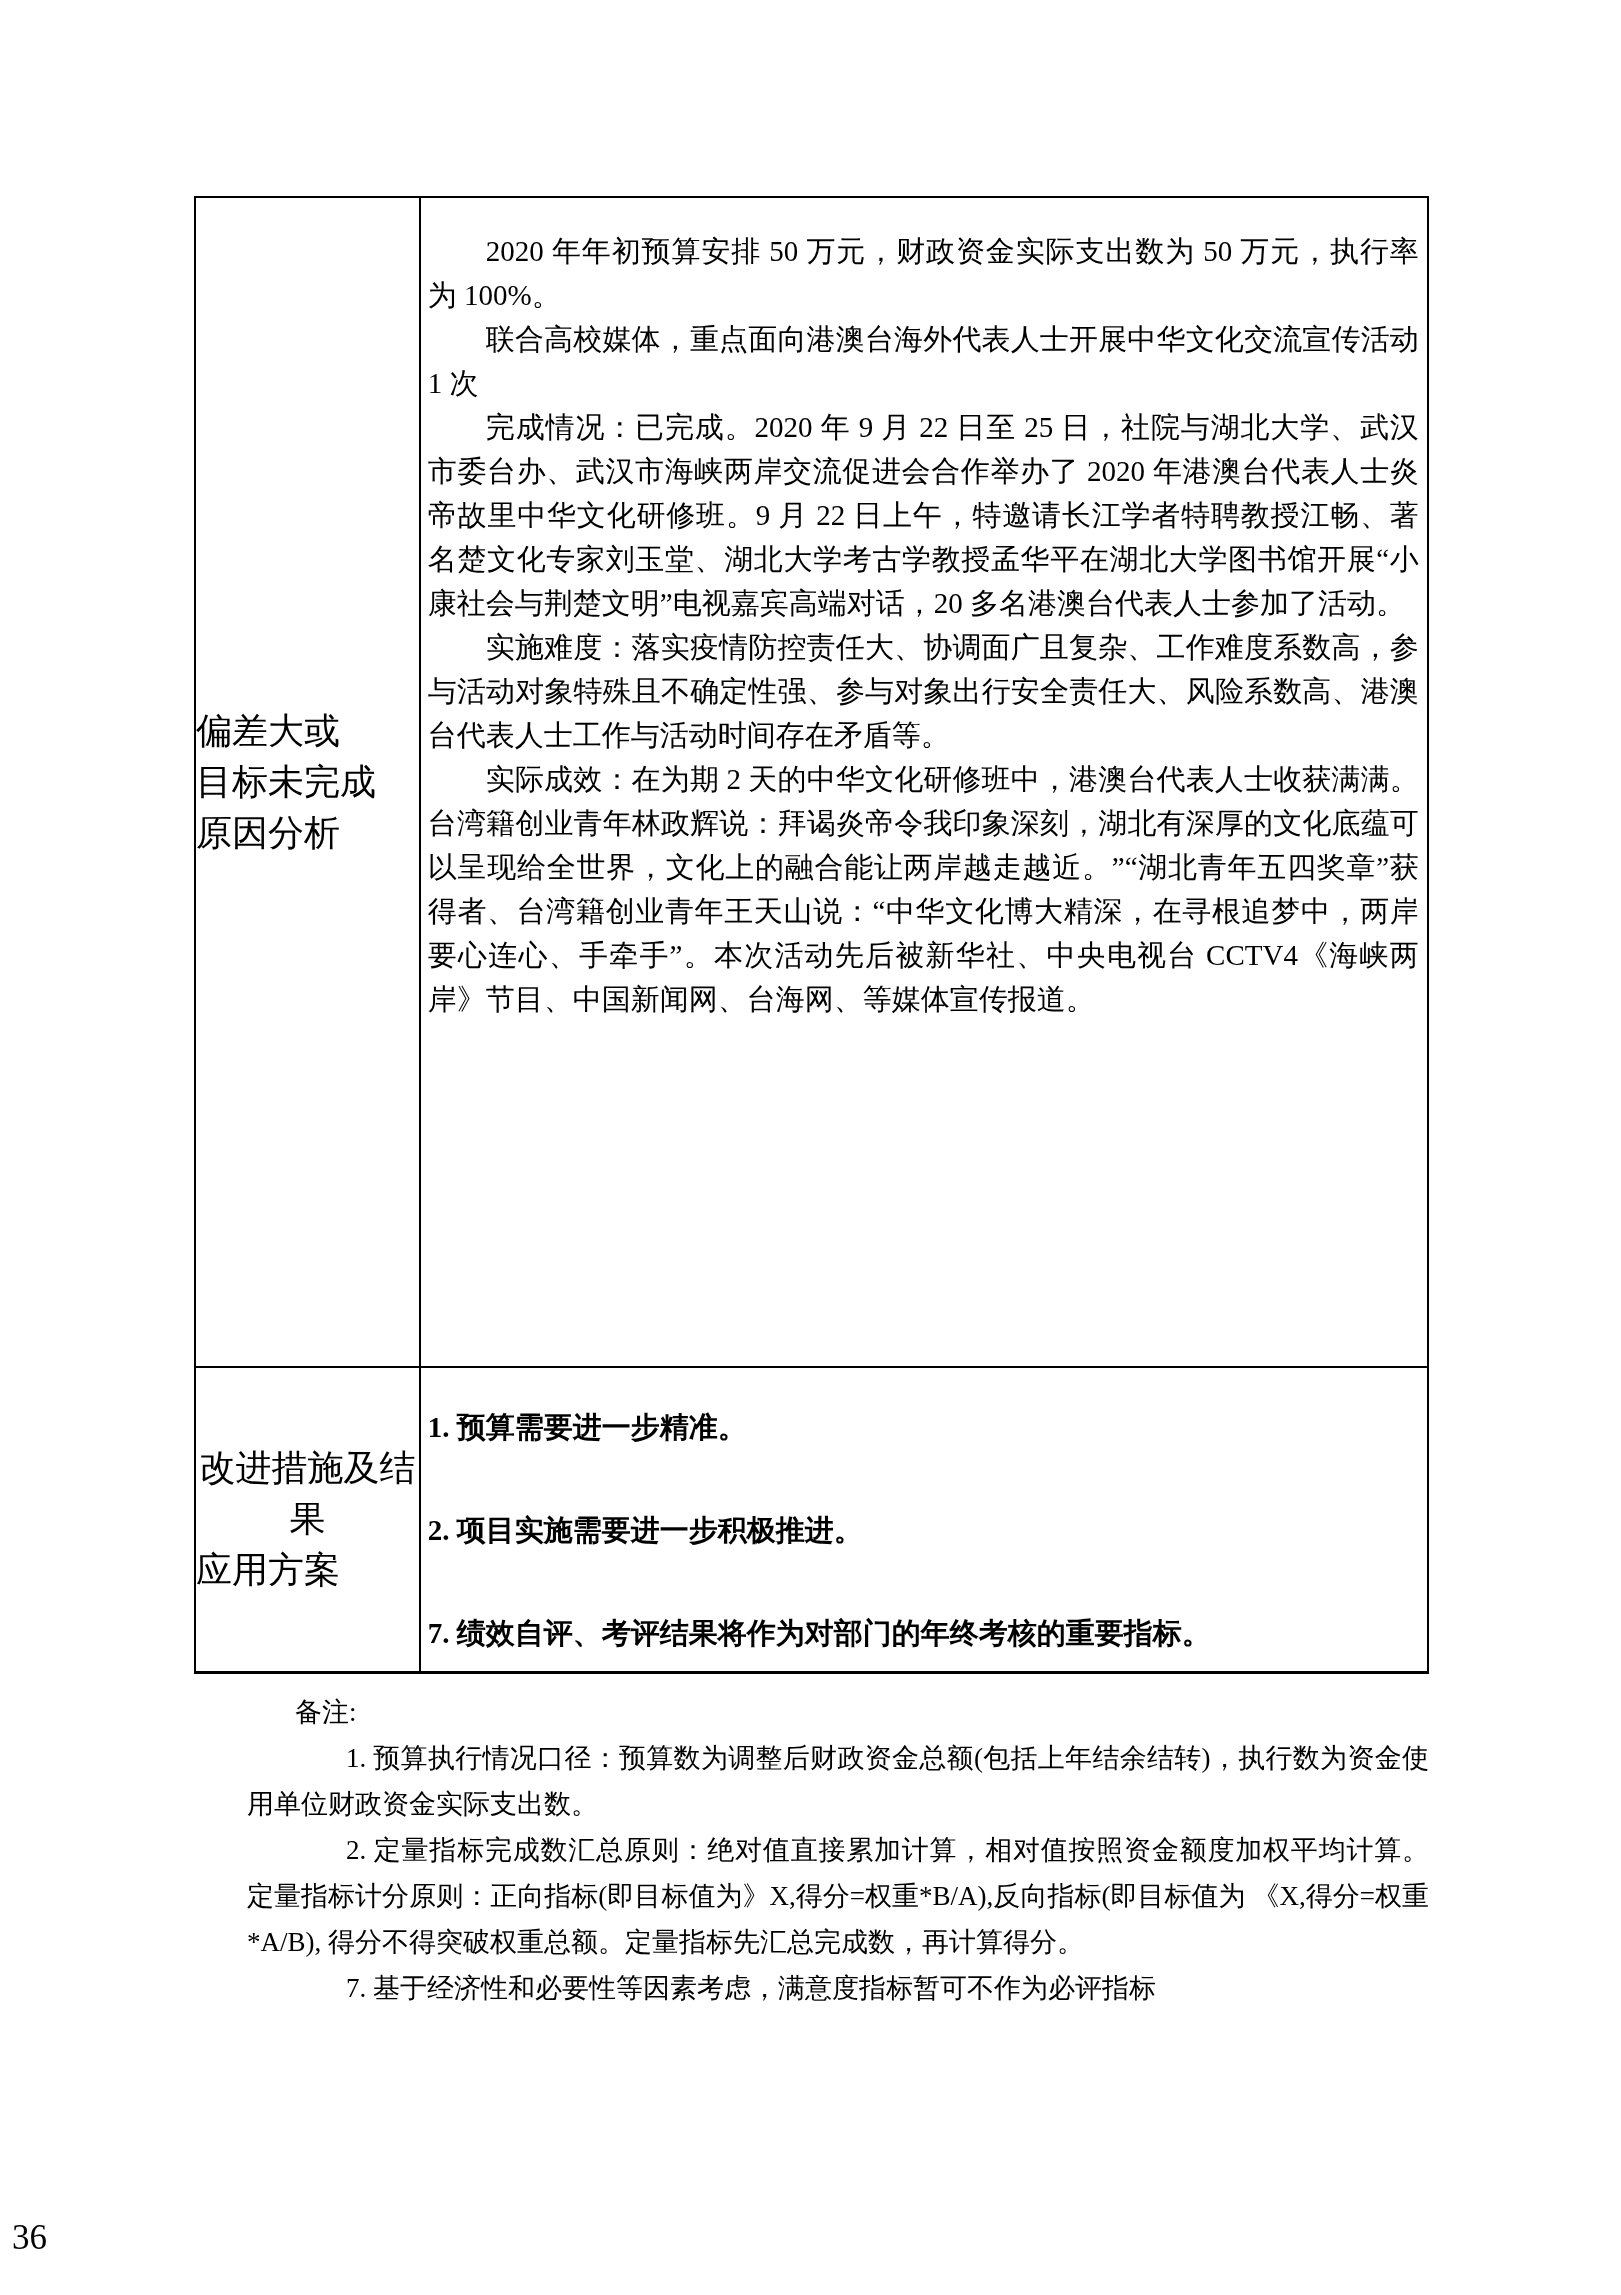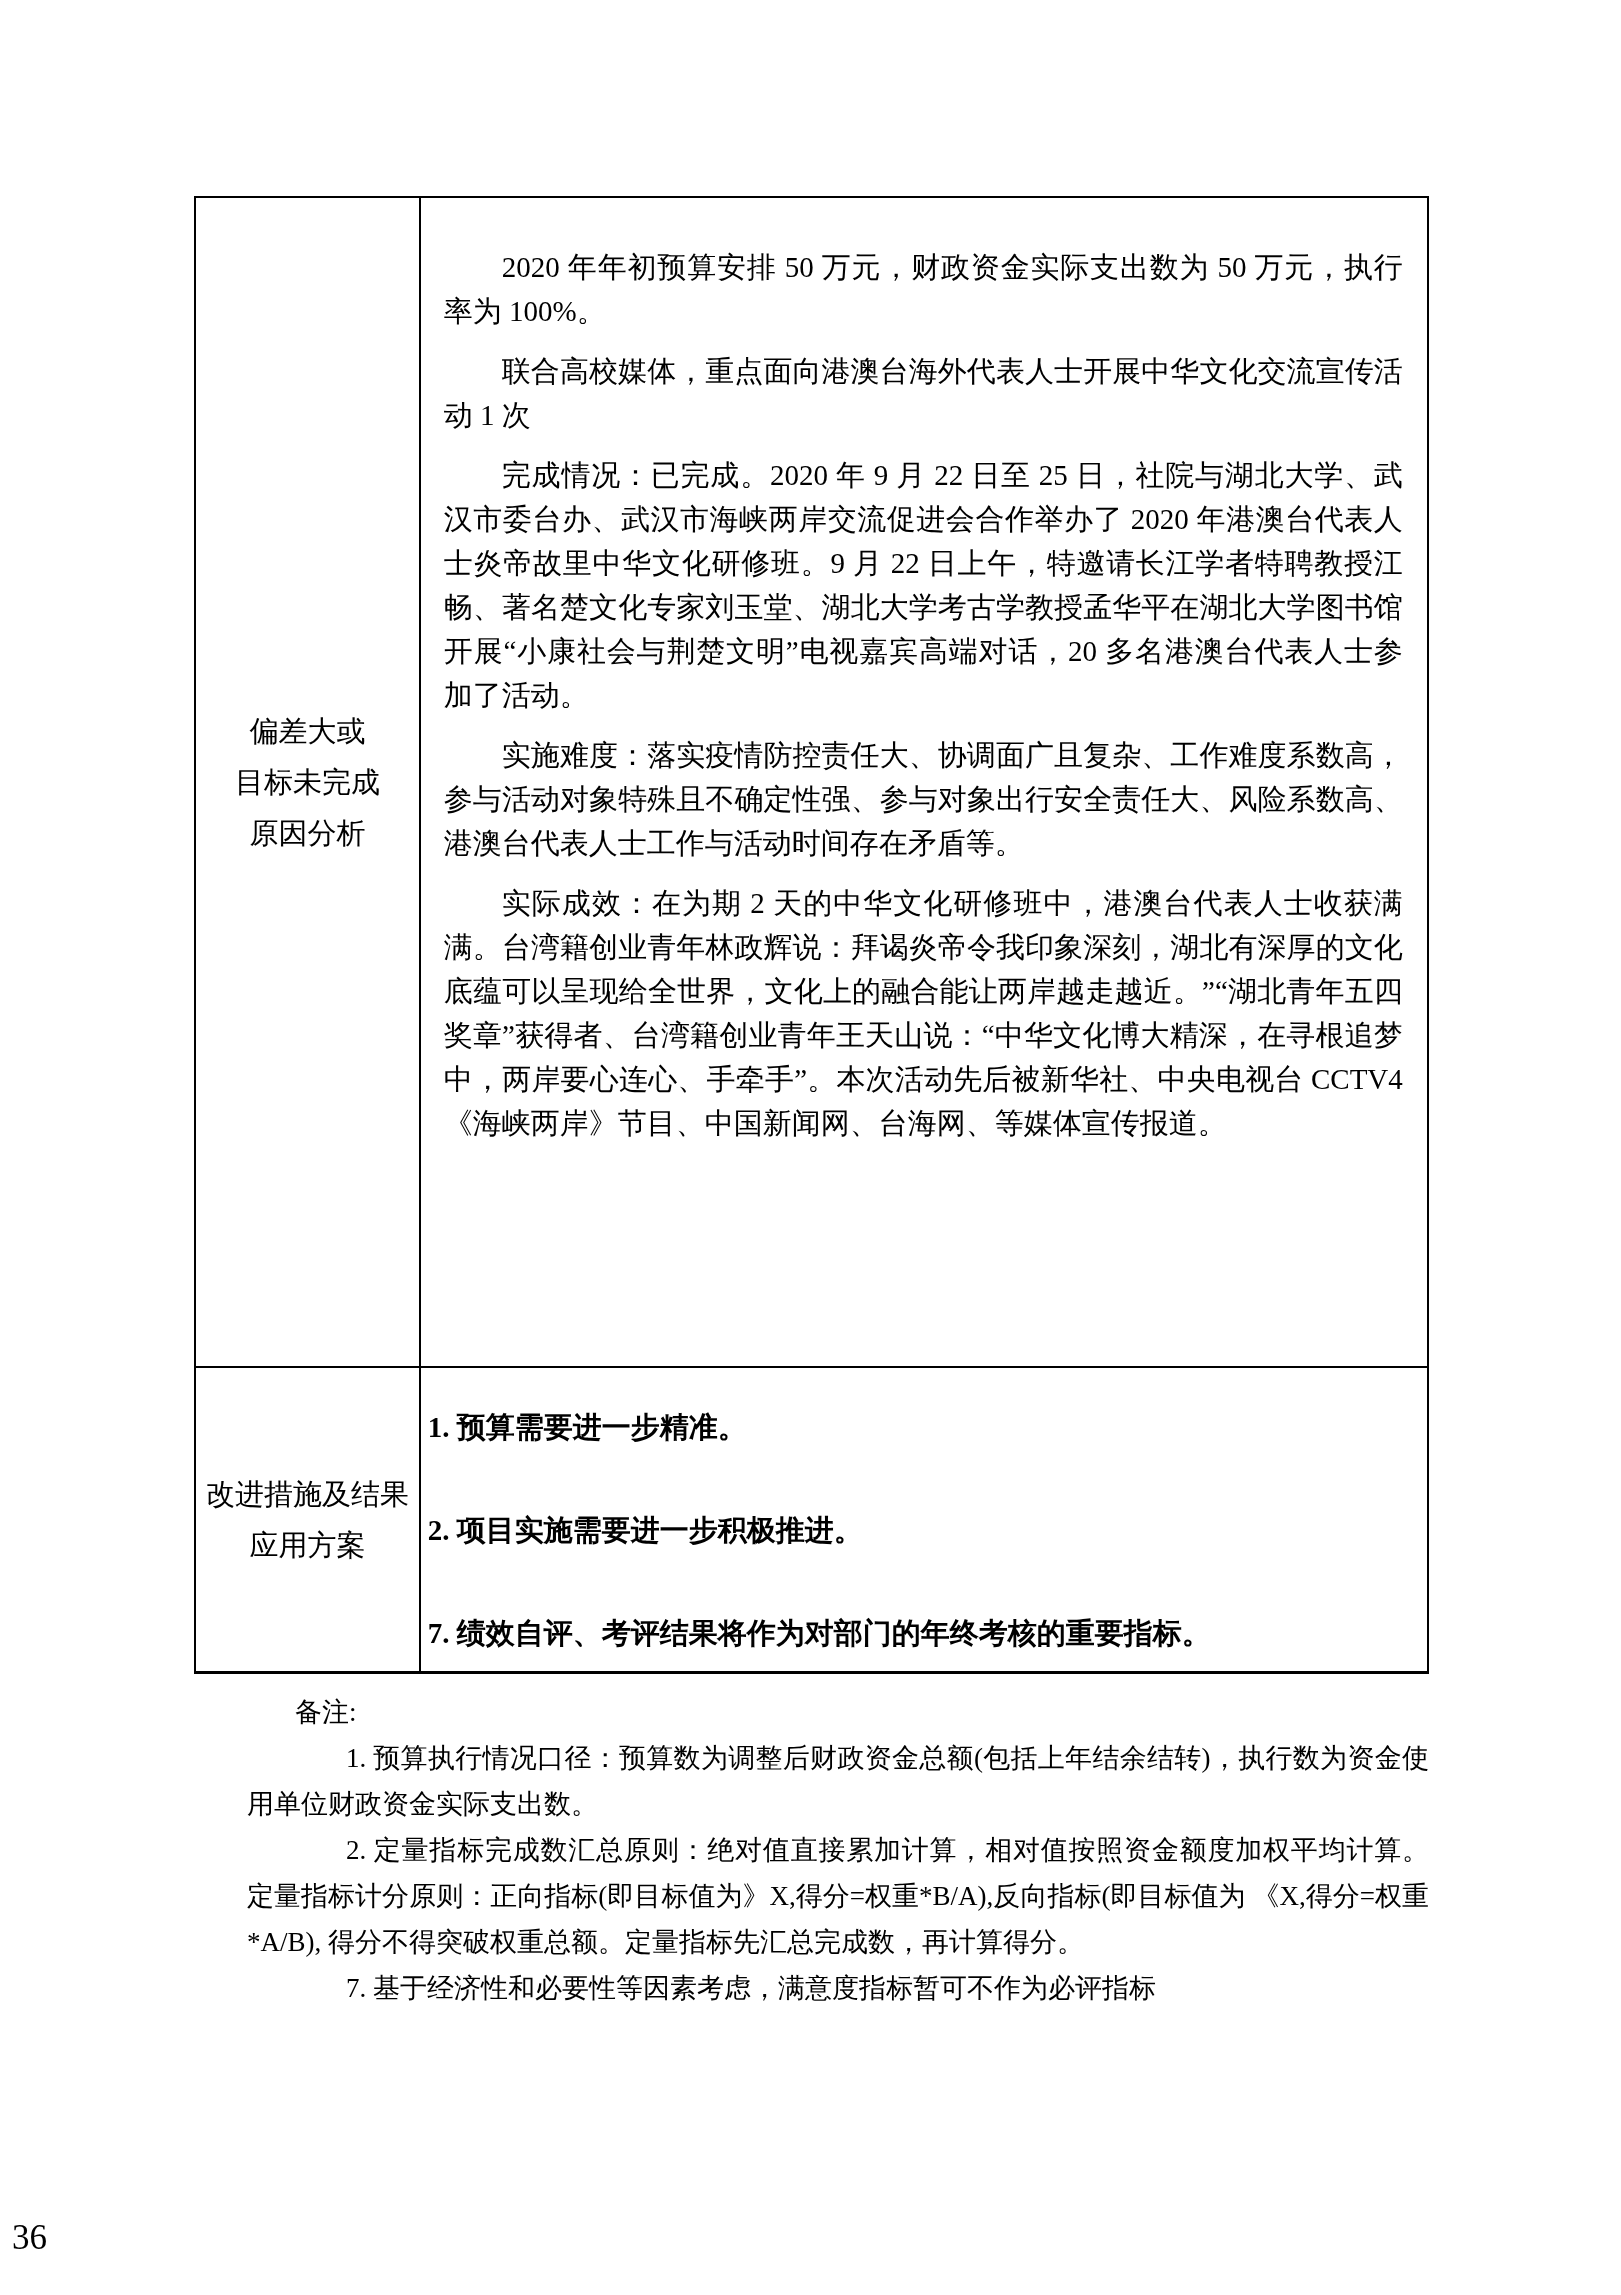--- a/index.html
+++ b/index.html
@@ -31,36 +31,36 @@
   }
   .cell {
     box-sizing: border-box;
     overflow: hidden;
   }
   .label-cell {
     border-right: 2px solid #000000;
     display: flex;
     flex-direction: column;
     justify-content: center;
-    align-items: center;
+    align-items: flex-start;
     text-align: center;
-    font-size: 29px;
+    font-size: 36px;
     line-height: 51px;
   }
   .row2 {
     border-top: 2.7px solid #000000;
   }
   .content-cell-1 {
     padding: 31px 8.2px 0 6.8px;
     font-size: 29px;
     line-height: 44px;
     text-align: justify;
   }
   .content-cell-1 p {
-    margin: 16px;
+    margin: 0;
     text-indent: 2em;
   }
   .content-cell-2 {
     display: flex;
     flex-direction: column;
     gap: 59px;
     padding: 37px 8.2px 0 6.8px;
     font-size: 29px;
     line-height: 44px;
     font-weight: bold;

